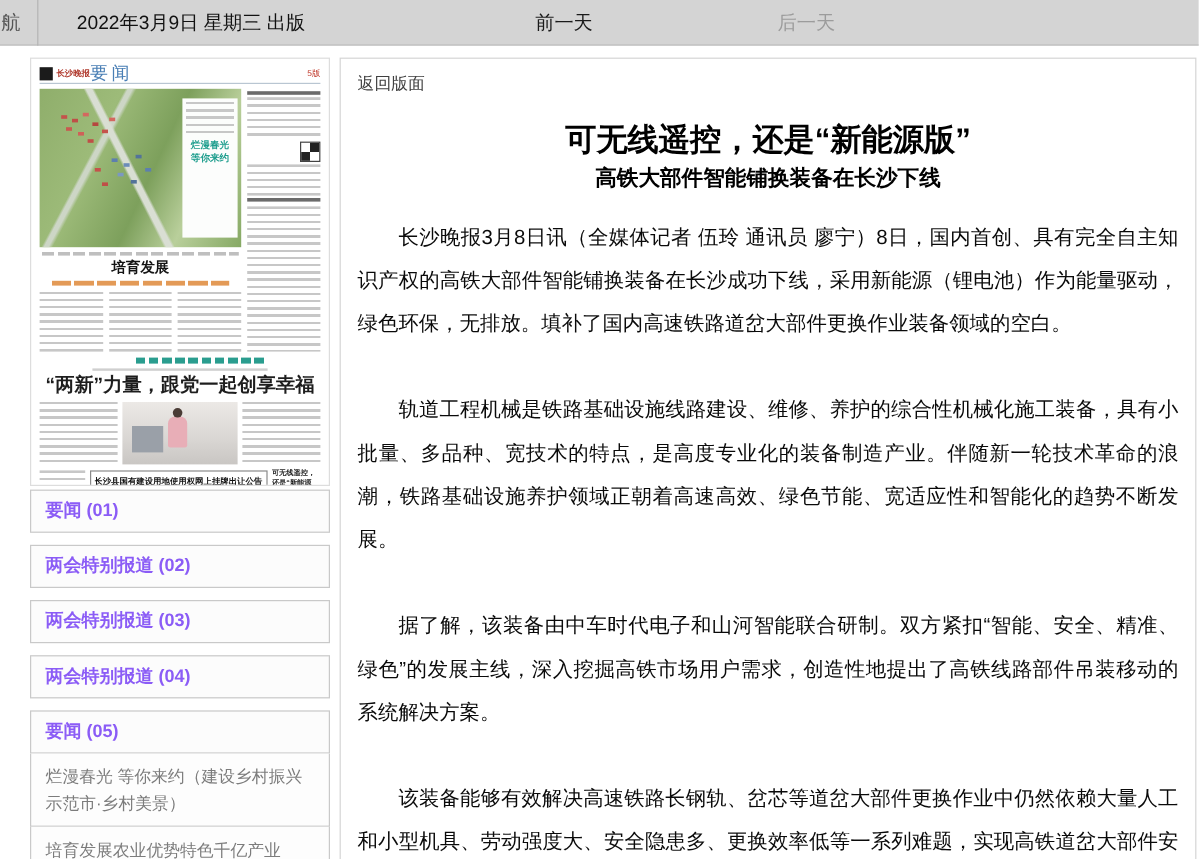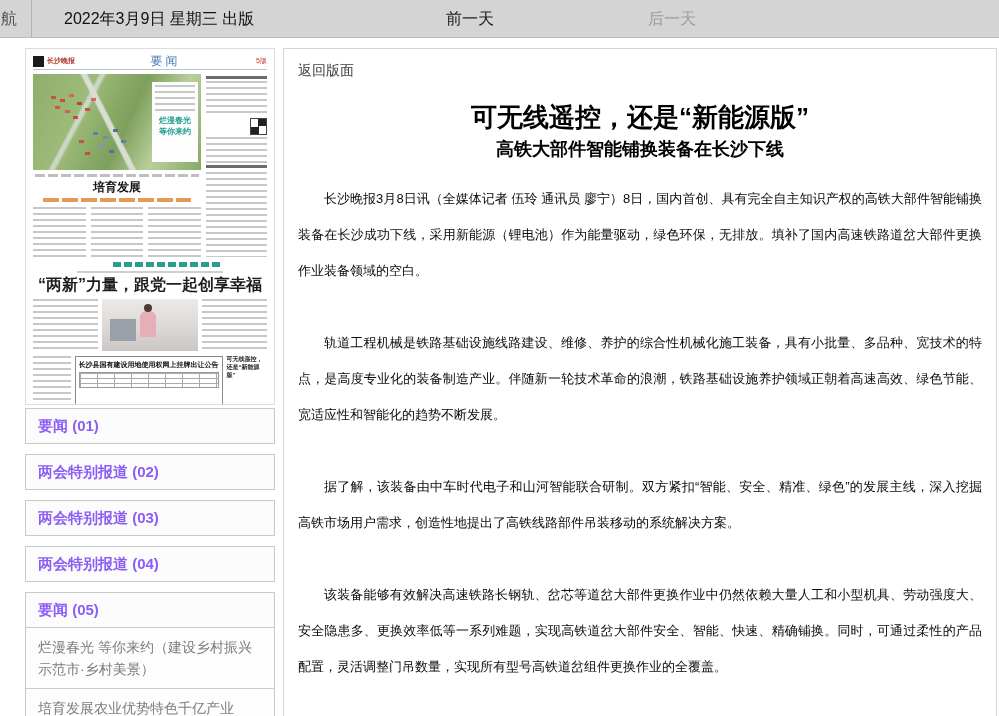--- a/index.html
+++ b/index.html
@@ -25,29 +25,29 @@
   .cal .cal-num { position:absolute; left:0; right:0; top:6px; text-align:center;
     font-size:8px; font-weight:bold; color:#333; line-height:10px; }
   .topbar .nextday { position:absolute; left:648px; top:9px; font-size:16px; color:#9c9c9c; }
 
   
   .thumb { position:absolute; left:25px; top:48px; width:250px; height:357px;
     background:#fff; border:1px solid #ddd; padding:6px 7px; overflow:hidden; cursor:pointer; }
   .mast { display:flex; align-items:center; height:15px; border-bottom:1px solid #b9c6d2; padding-bottom:2px; }
   .mast .logo { width:11px; height:11px; background:#1b1b1b; flex:0 0 auto; }
   .mast .paper { font-size:7px; font-weight:bold; color:#b03a2e; margin-left:3px; white-space:nowrap; }
-  .mast .sect { flex:1; text-align:center; font-size:12px; color:#4a7fb5; letter-spacing:3px; }
+  .mast .sect { flex:1; text-align:left; font-size:15px; color:#4a7fb5; letter-spacing:3px; }
   .mast .pageno { font-size:7px; color:#c0392b; white-space:nowrap; }
 
   .tl { background:repeating-linear-gradient(180deg,#c7c7c7 0 2px,transparent 2px 6px); }
   .hb { height:3px; background:#6b6b6b; margin:2px 0; }
 
   .tsec { display:flex; gap:5px; margin-top:4px; }
   .maincol { width:168px; }
-  .photo { position:relative; height:96px;
+  .photo { position:relative; height:132px;
     background:
       linear-gradient(63deg, transparent 44%, #d9ded3 45% 47%, transparent 48%),
       linear-gradient(118deg, transparent 30%, #cdd6c6 31% 32.5%, transparent 34%),
       linear-gradient(115deg,#8fae6b 0%,#9dbb79 30%,#7da05c 55%,#b9cf9b 75%,#86a964 100%); padding-left: 40px; }
   .roofs-red { position:absolute; left:18px; top:22px; width:5px; height:3px; background:#c5524b;
     box-shadow:9px 3px #bf4f47,18px -2px #d4675f,4px 10px #c85a50,26px 6px #b6473f,14px 14px #cf6158,34px 12px #c5524b,22px 20px #bf4f47,40px 2px #d4675f; }
   .roofs-blue { position:absolute; left:60px; top:58px; width:5px; height:3px; background:#5d7fae;
     box-shadow:10px 4px #6c8cb8,20px -3px #537399,5px 12px #7b98c2,28px 8px #5d7fae,16px 18px #537399,-14px 8px #c5524b,-8px 20px #bf4f47; }
   .photo-panel { position:absolute; right:3px; top:8px; bottom:8px; width:46px; background:#fcfdfc; padding:3px; }
   .photo-panel .tl { height:26px; }
@@ -102,21 +102,21 @@
   .art-link { background:#fdfdfd; border:1px solid #c9c9c9; border-top:none;
     font-size:14px; color:#7c7c7c; padding:8px 12px; line-height:22px; cursor:pointer; }
 
   
   .panel { position:absolute; left:283px; top:48px; width:714px; height:700px;
     background:#fff; border:1px solid #d5d5d5; padding:12px 14px; }
   .backlink { font-size:14px; color:#404040; cursor:pointer; display:inline-block; }
   .atitle { margin-top:22px; text-align:center; font-size:26px; font-weight:bold; color:#000; line-height:1.2; }
   .asub { margin-top:4px; text-align:center; font-size:18px; font-weight:bold; color:#000; }
   .abody { margin-top:20px; }
-  .abody p { font-size:13px; line-height:36px; color:#0a0a0a; text-indent:2em;
+  .abody p { font-size:17px; line-height:36px; color:#0a0a0a; text-indent:2em;
     text-align:justify; margin:0 0 36px; }
 </style>
 </head>
 <body>
 
 <div class="topbar">
   <span class="nav-part">航</span>
   <span class="vdiv"></span>
   <span class="pubdate">2022年3月9日 星期三 出版</span>
   <span class="prevday">前一天</span>

